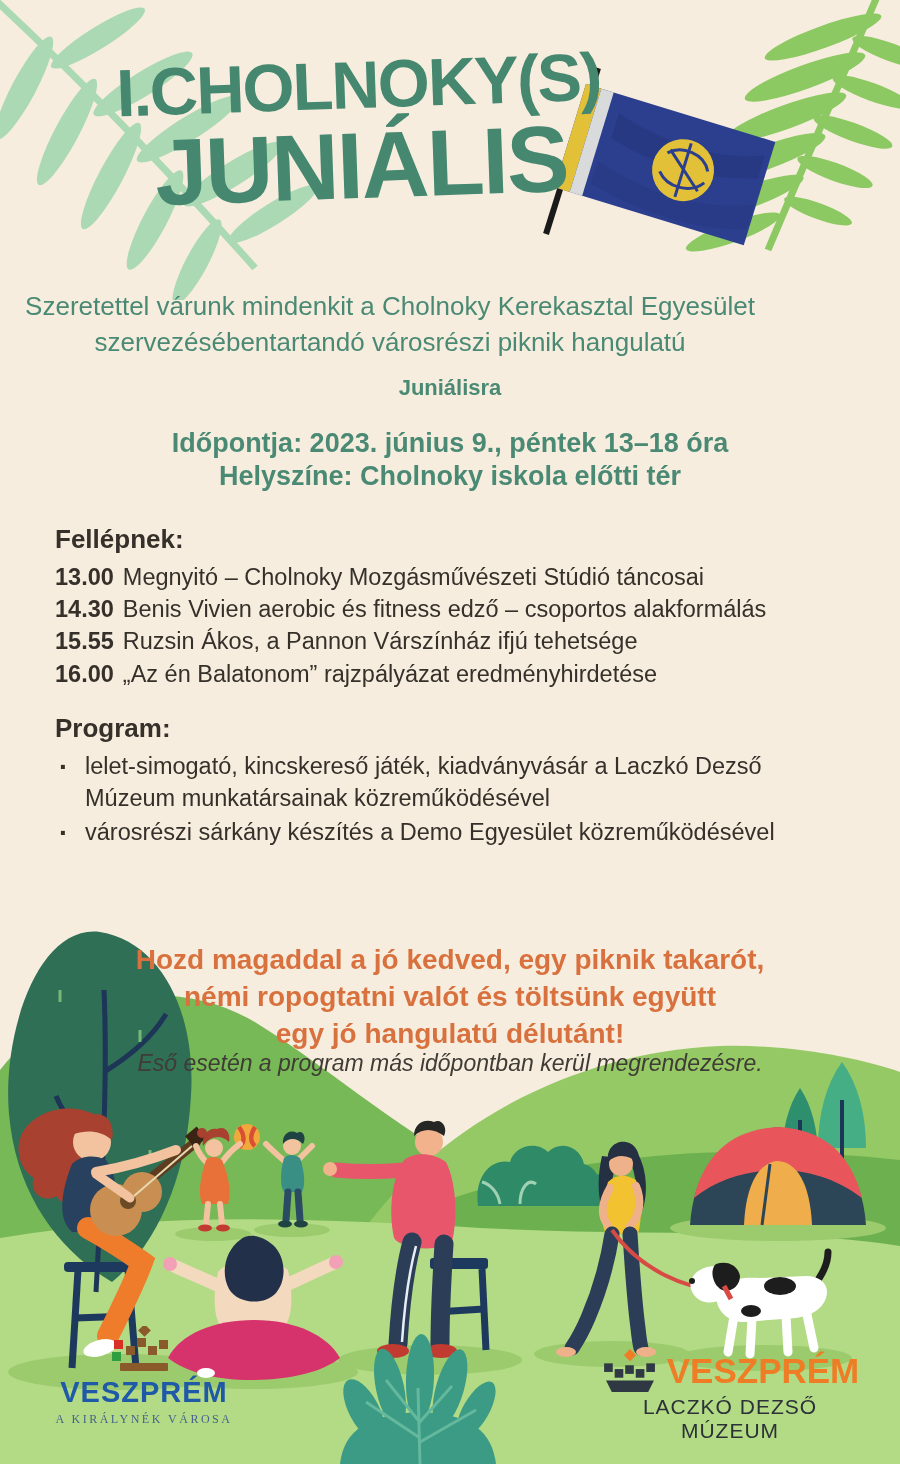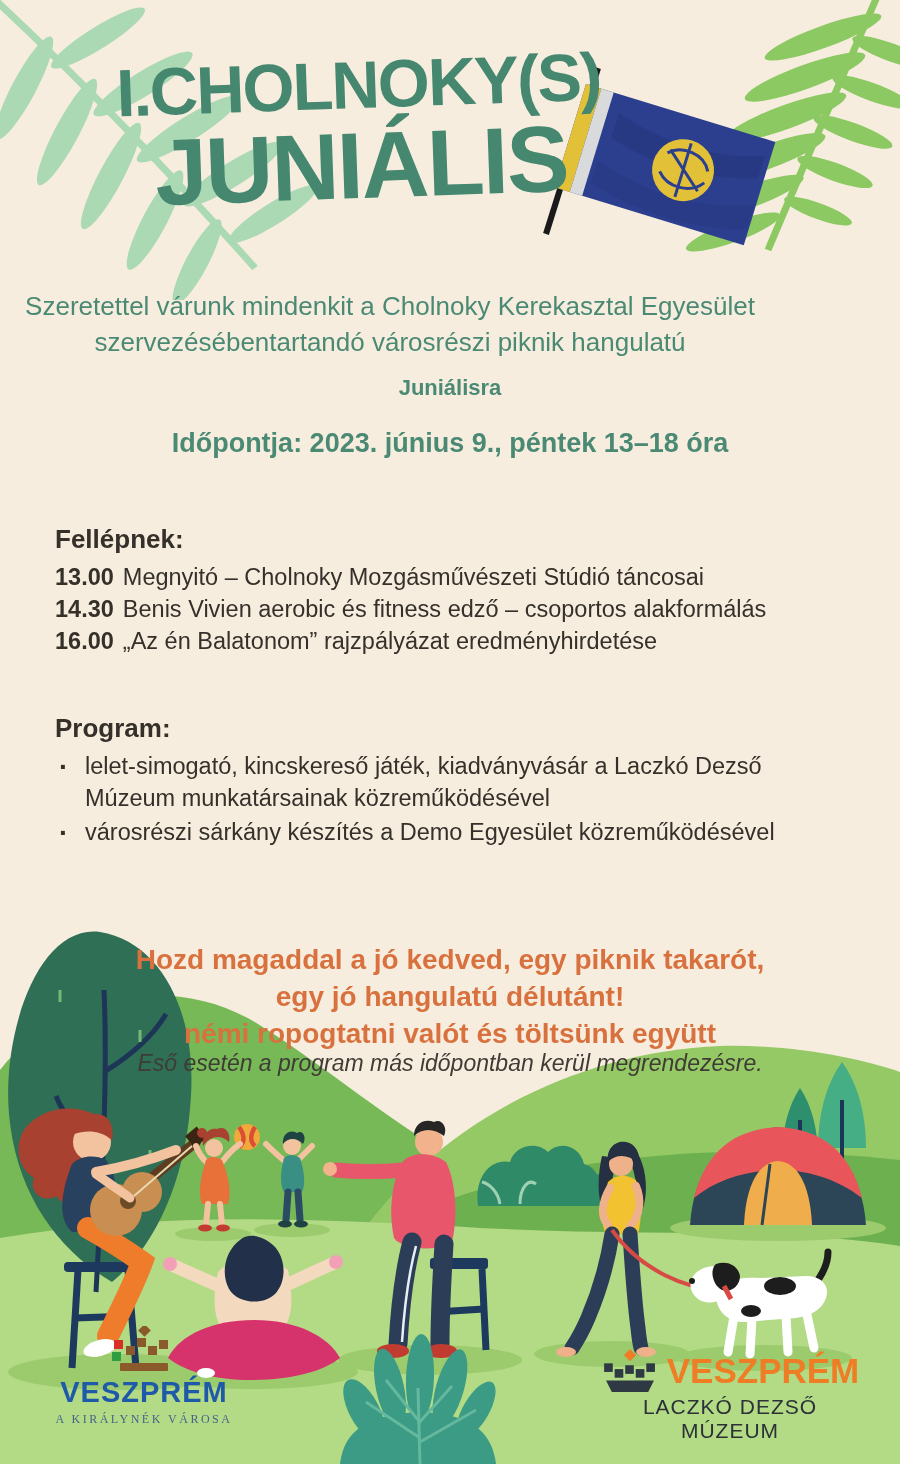--- a/index.html
+++ b/index.html
@@ -134,47 +134,51 @@
     <span class="title-line2">JUNIÁLIS</span>
   </header>
 
   <div class="intro">
     <div>Szeretettel várunk mindenkit a Cholnoky Kerekasztal Egyesület</div>
     <div>szervezésébentartandó városrészi piknik hangulatú</div>
   </div>
   <div class="event-name">Juniálisra</div>
   <div class="datetime">
     <div>Időpontja: 2023. június 9., péntek 13–18 óra</div>
+    <div>Helyszíne: Cholnoky iskola előtti tér</div>
   </div>
 
   <section class="performers">
     <h2 class="section-heading">Fellépnek:</h2>
     <div class="perf-row">
       <span class="perf-time">13.00</span><span>Megnyitó – Cholnoky Mozgásművészeti Stúdió táncosai</span>
     </div>
     <div class="perf-row">
       <span class="perf-time">14.30</span><span>Benis Vivien aerobic és fitness edző – csoportos alakformálás</span>
+    </div>
+    <div class="perf-row">
+      <span class="perf-time">15.55</span><span>Ruzsin Ákos, a Pannon Várszínház ifjú tehetsége</span>
     </div>
     <div class="perf-row">
       <span class="perf-time">16.00</span><span>„Az én Balatonom” rajzpályázat eredményhirdetése</span>
     </div>
   </section>
 
   <section class="program">
     <h2 class="section-heading">Program:</h2>
     <ul>
       <li>lelet-simogató, kincskereső játék, kiadványvásár a Laczkó Dezső Múzeum munkatársainak közreműködésével</li>
       <li>városrészi sárkány készítés a Demo Egyesület közreműködésével</li>
     </ul>
   </section>
 
   <div class="cta">
     <div>Hozd magaddal a jó kedved, egy piknik takarót,</div>
+    <div>némi ropogtatni valót és töltsünk együtt</div>
     <div>egy jó hangulatú délutánt!</div>
-    <div>némi ropogtatni valót és töltsünk együtt</div>
   </div>
   <div class="rain-note">Eső esetén a program más időpontban kerül megrendezésre.</div>
 
   <svg class="layer scene" width="900" height="544" viewBox="0 0 900 544">
 
     <path d="M0,150 C60,72 175,52 258,104 C335,152 410,220 490,256 C530,274 565,288 600,298 L600,544 L0,544 Z" fill="#77b857"></path>
     <path d="M350,330 C430,205 575,132 720,126 C790,124 860,138 900,152 L900,544 L350,544 Z" fill="#95c966"></path>
     <path d="M420,290 C560,236 710,220 900,240 L900,340 L420,340 Z" fill="#6db04f"></path>
 
     <path d="M0,318 C150,292 300,298 450,306 C620,318 770,306 900,326 L900,544 L0,544 Z" fill="#b3da85"></path>

